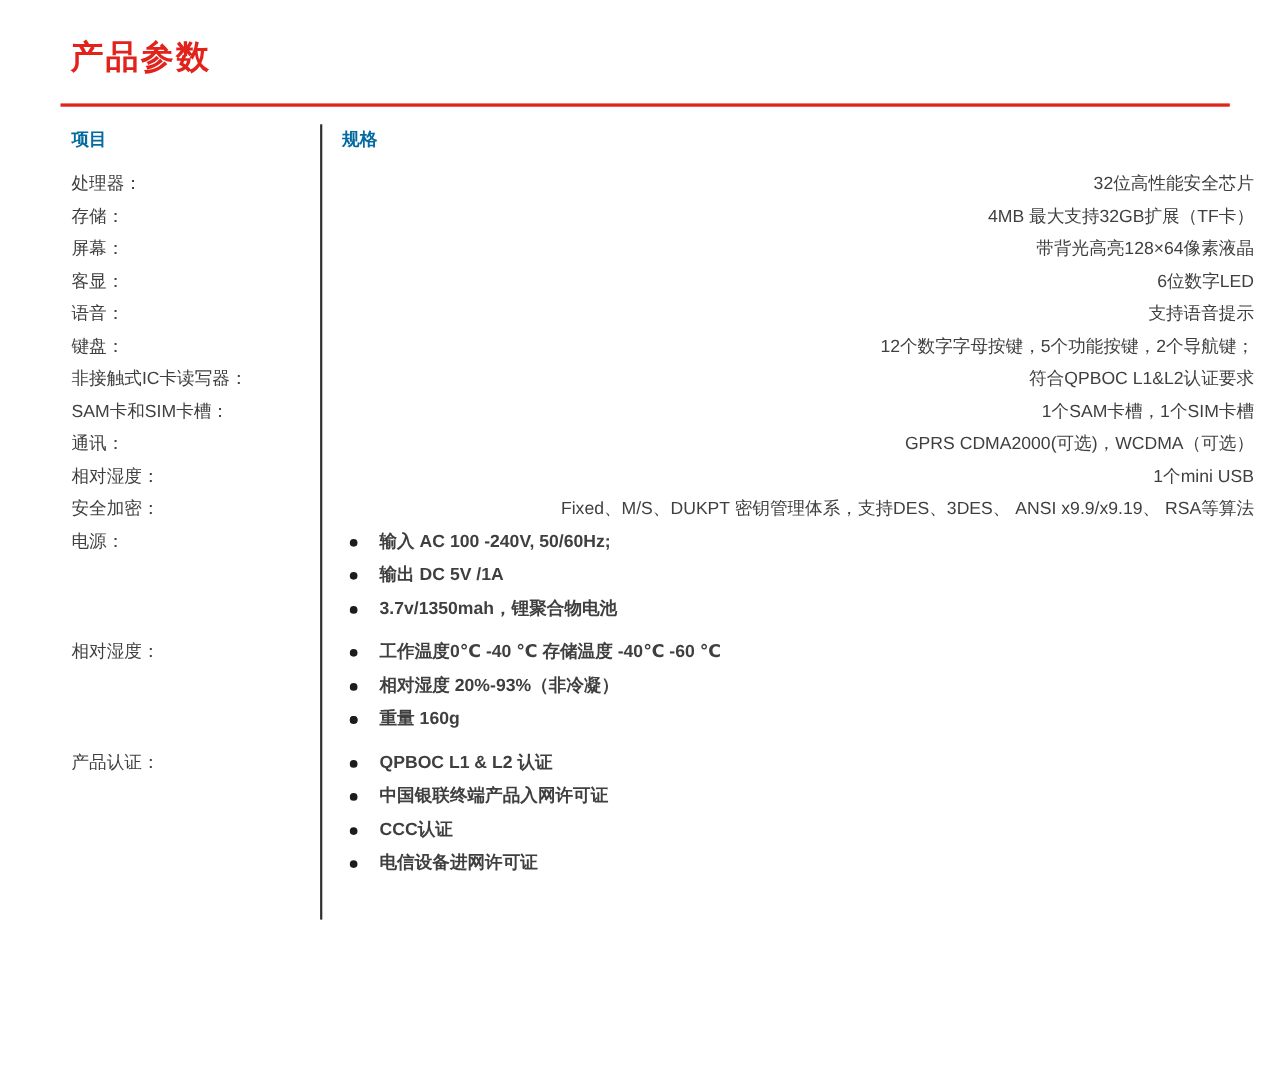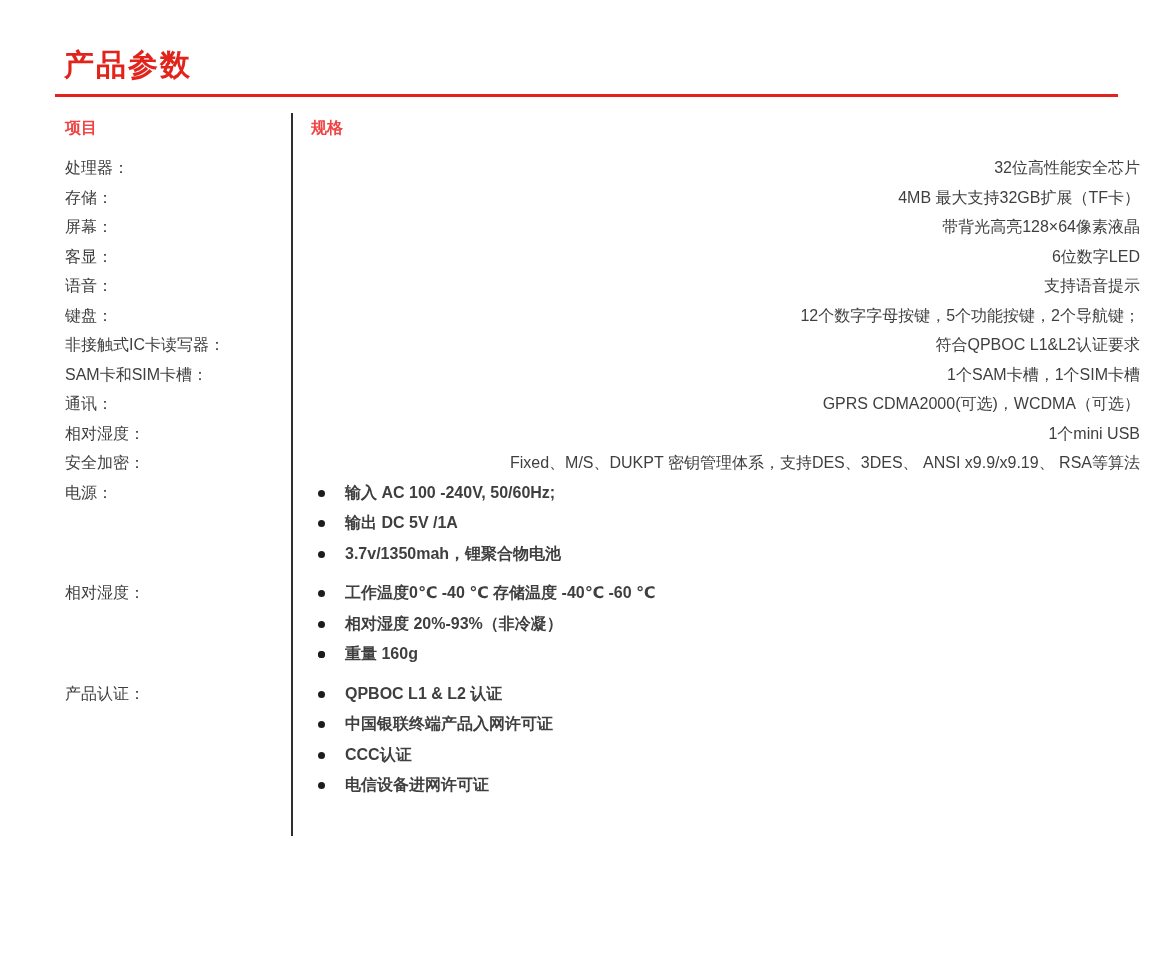--- a/index.html
+++ b/index.html
@@ -9,21 +9,21 @@
     font-family: "Liberation Sans", "DejaVu Sans", sans-serif;
     position: relative;
     overflow: hidden;
   }
   .page {
     position: absolute; inset: 0;
     background: #ffffff;
   }
   .page-title {
     position: absolute;
-    left: 64px; top: 48px;
+    left: 64px; top: 36px;
     font-size: 30px;
     font-weight: 700;
     letter-spacing: 2px;
     color: #e2231c;
     line-height: 34px;
   }
   .red-rule {
     position: absolute;
     left: 55px; top: 94px;
     width: 1063px; height: 3px;
@@ -50,21 +50,21 @@
   }
   .cell-value {
     padding-left: 20px;
     line-height: 29.5px;
     flex: 1;
   }
   .header-row { height: 40px; }
   .header-row .cell-label,
   .header-row .cell-value {
     font-weight: 700;
-    color: #ef4444;
+    color: #0369a1;
     line-height: 30px;
   }
   .value-line { line-height: 29.5px; white-space: nowrap; text-align: right; }
   .bullets .cell-label { line-height: 30.5px; }
   .bullet-line {
     position: relative;
     padding-left: 34px;
     line-height: 30.5px;
     white-space: nowrap;
     font-weight: bold;

